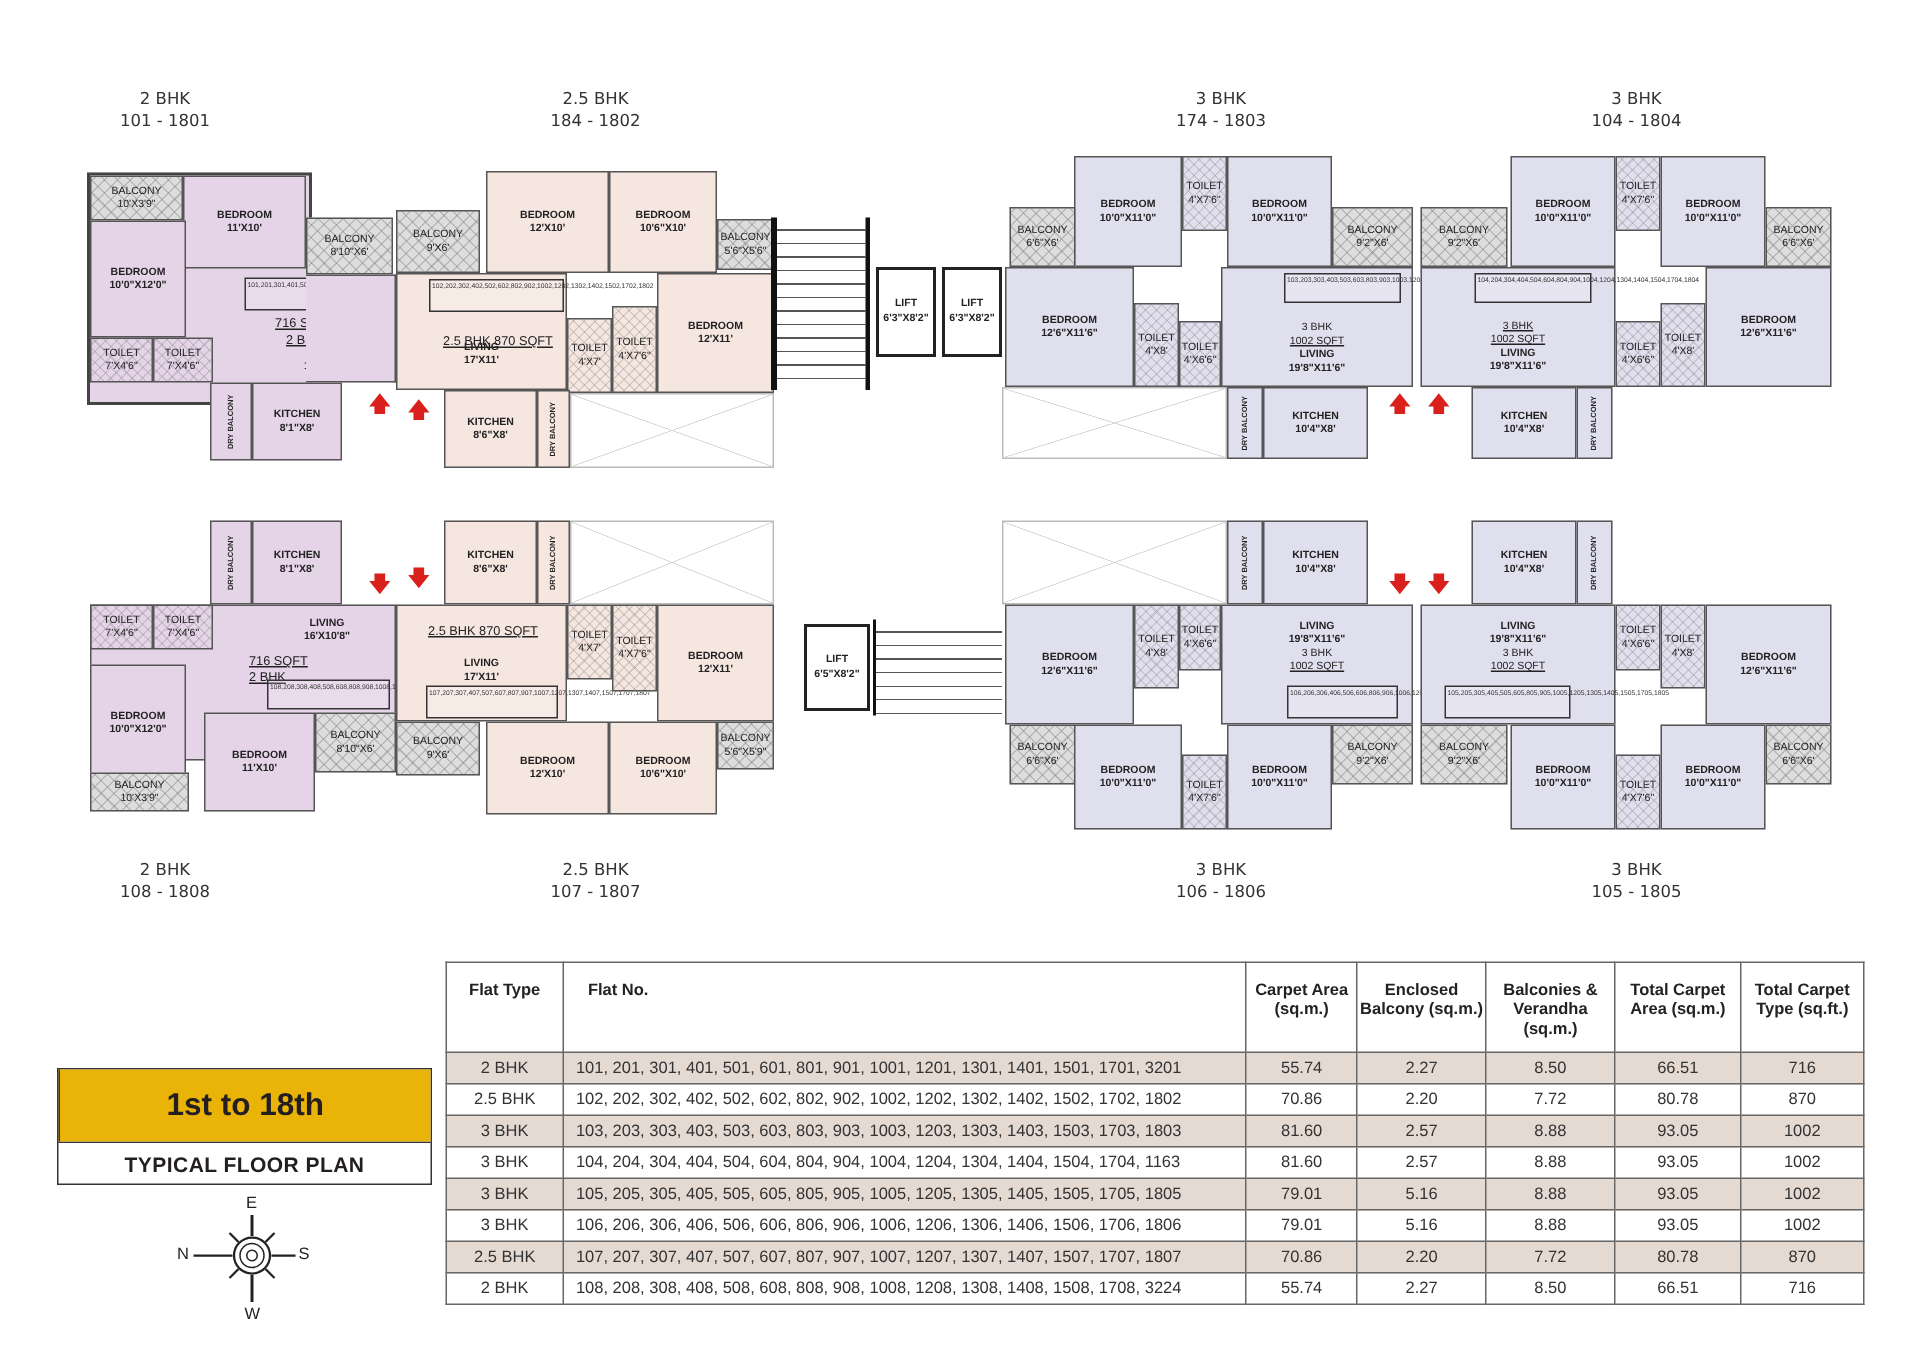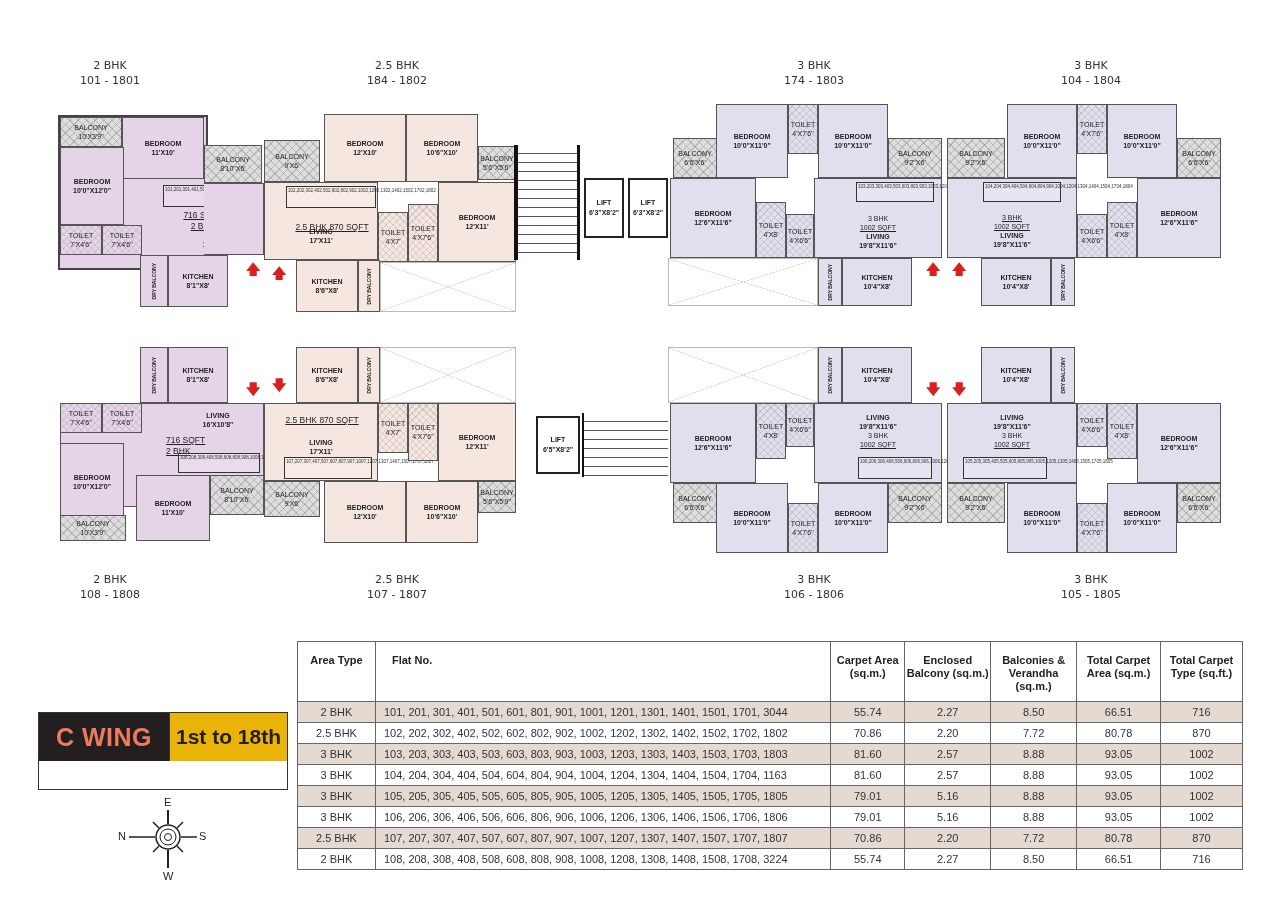--- a/index.html
+++ b/index.html
@@ -529,23 +529,23 @@
   <div>3 BHK</div>
   <div>106 - 1806</div>
 </div>
 <div class="unit-label" style="left:1031px;top:572px;">
   <div>3 BHK</div>
   <div>105 - 1805</div>
 </div>
 
 <div class="wing-box">
   <div class="wing-top">
-    <div class="wing-name">C WING</div>
     <div class="wing-floors">1st to 18th</div>
   </div>
+  <div class="wing-bottom">TYPICAL FLOOR PLAN</div>
 </div>
 
 <div class="compass">
   <svg width="110" height="85" viewBox="0 0 110 85">
     <line x1="14" y1="39" x2="40" y2="39" stroke="#222" stroke-width="1.5"></line>
     <line x1="66" y1="39" x2="82" y2="39" stroke="#222" stroke-width="1.5"></line>
     <line x1="53" y1="12" x2="53" y2="26" stroke="#222" stroke-width="2"></line>
     <line x1="53" y1="52" x2="53" y2="70" stroke="#222" stroke-width="2"></line>
     <line x1="38" y1="24" x2="44" y2="30" stroke="#222" stroke-width="1.5"></line>
     <line x1="68" y1="24" x2="62" y2="30" stroke="#222" stroke-width="1.5"></line>
@@ -557,33 +557,33 @@
   </svg>
   <div class="lbl" style="left:49px;top:-2px;">E</div>
   <div class="lbl" style="left:3px;top:32px;">N</div>
   <div class="lbl" style="left:84px;top:32px;">S</div>
   <div class="lbl" style="left:48px;top:72px;">W</div>
 </div>
 
 <table class="tbl">
   <thead>
     <tr>
-      <th style="width:78px;">Area Type</th>
+      <th style="width:78px;">Flat Type</th>
       <th class="flatno" style="width:456px;">Flat No.</th>
       <th style="width:74px;">Carpet Area (sq.m.)</th>
       <th style="width:86px;">Enclosed Balcony (sq.m.)</th>
       <th style="width:86px;">Balconies &amp; Verandha (sq.m.)</th>
       <th style="width:84px;">Total Carpet Area (sq.m.)</th>
       <th style="width:82px;">Total Carpet Type (sq.ft.)</th>
     </tr>
   </thead>
   <tbody>
     <tr class="shade">
       <td>2 BHK</td>
-      <td class="flatno">101, 201, 301, 401, 501, 601, 801, 901, 1001, 1201, 1301, 1401, 1501, 1701, 3044</td>
+      <td class="flatno">101, 201, 301, 401, 501, 601, 801, 901, 1001, 1201, 1301, 1401, 1501, 1701, 3201</td>
       <td>55.74</td>
       <td>2.27</td>
       <td>8.50</td>
       <td>66.51</td>
       <td>716</td>
     </tr>
     <tr>
       <td>2.5 BHK</td>
       <td class="flatno">102, 202, 302, 402, 502, 602, 802, 902, 1002, 1202, 1302, 1402, 1502, 1702, 1802</td>
       <td>70.86</td>

